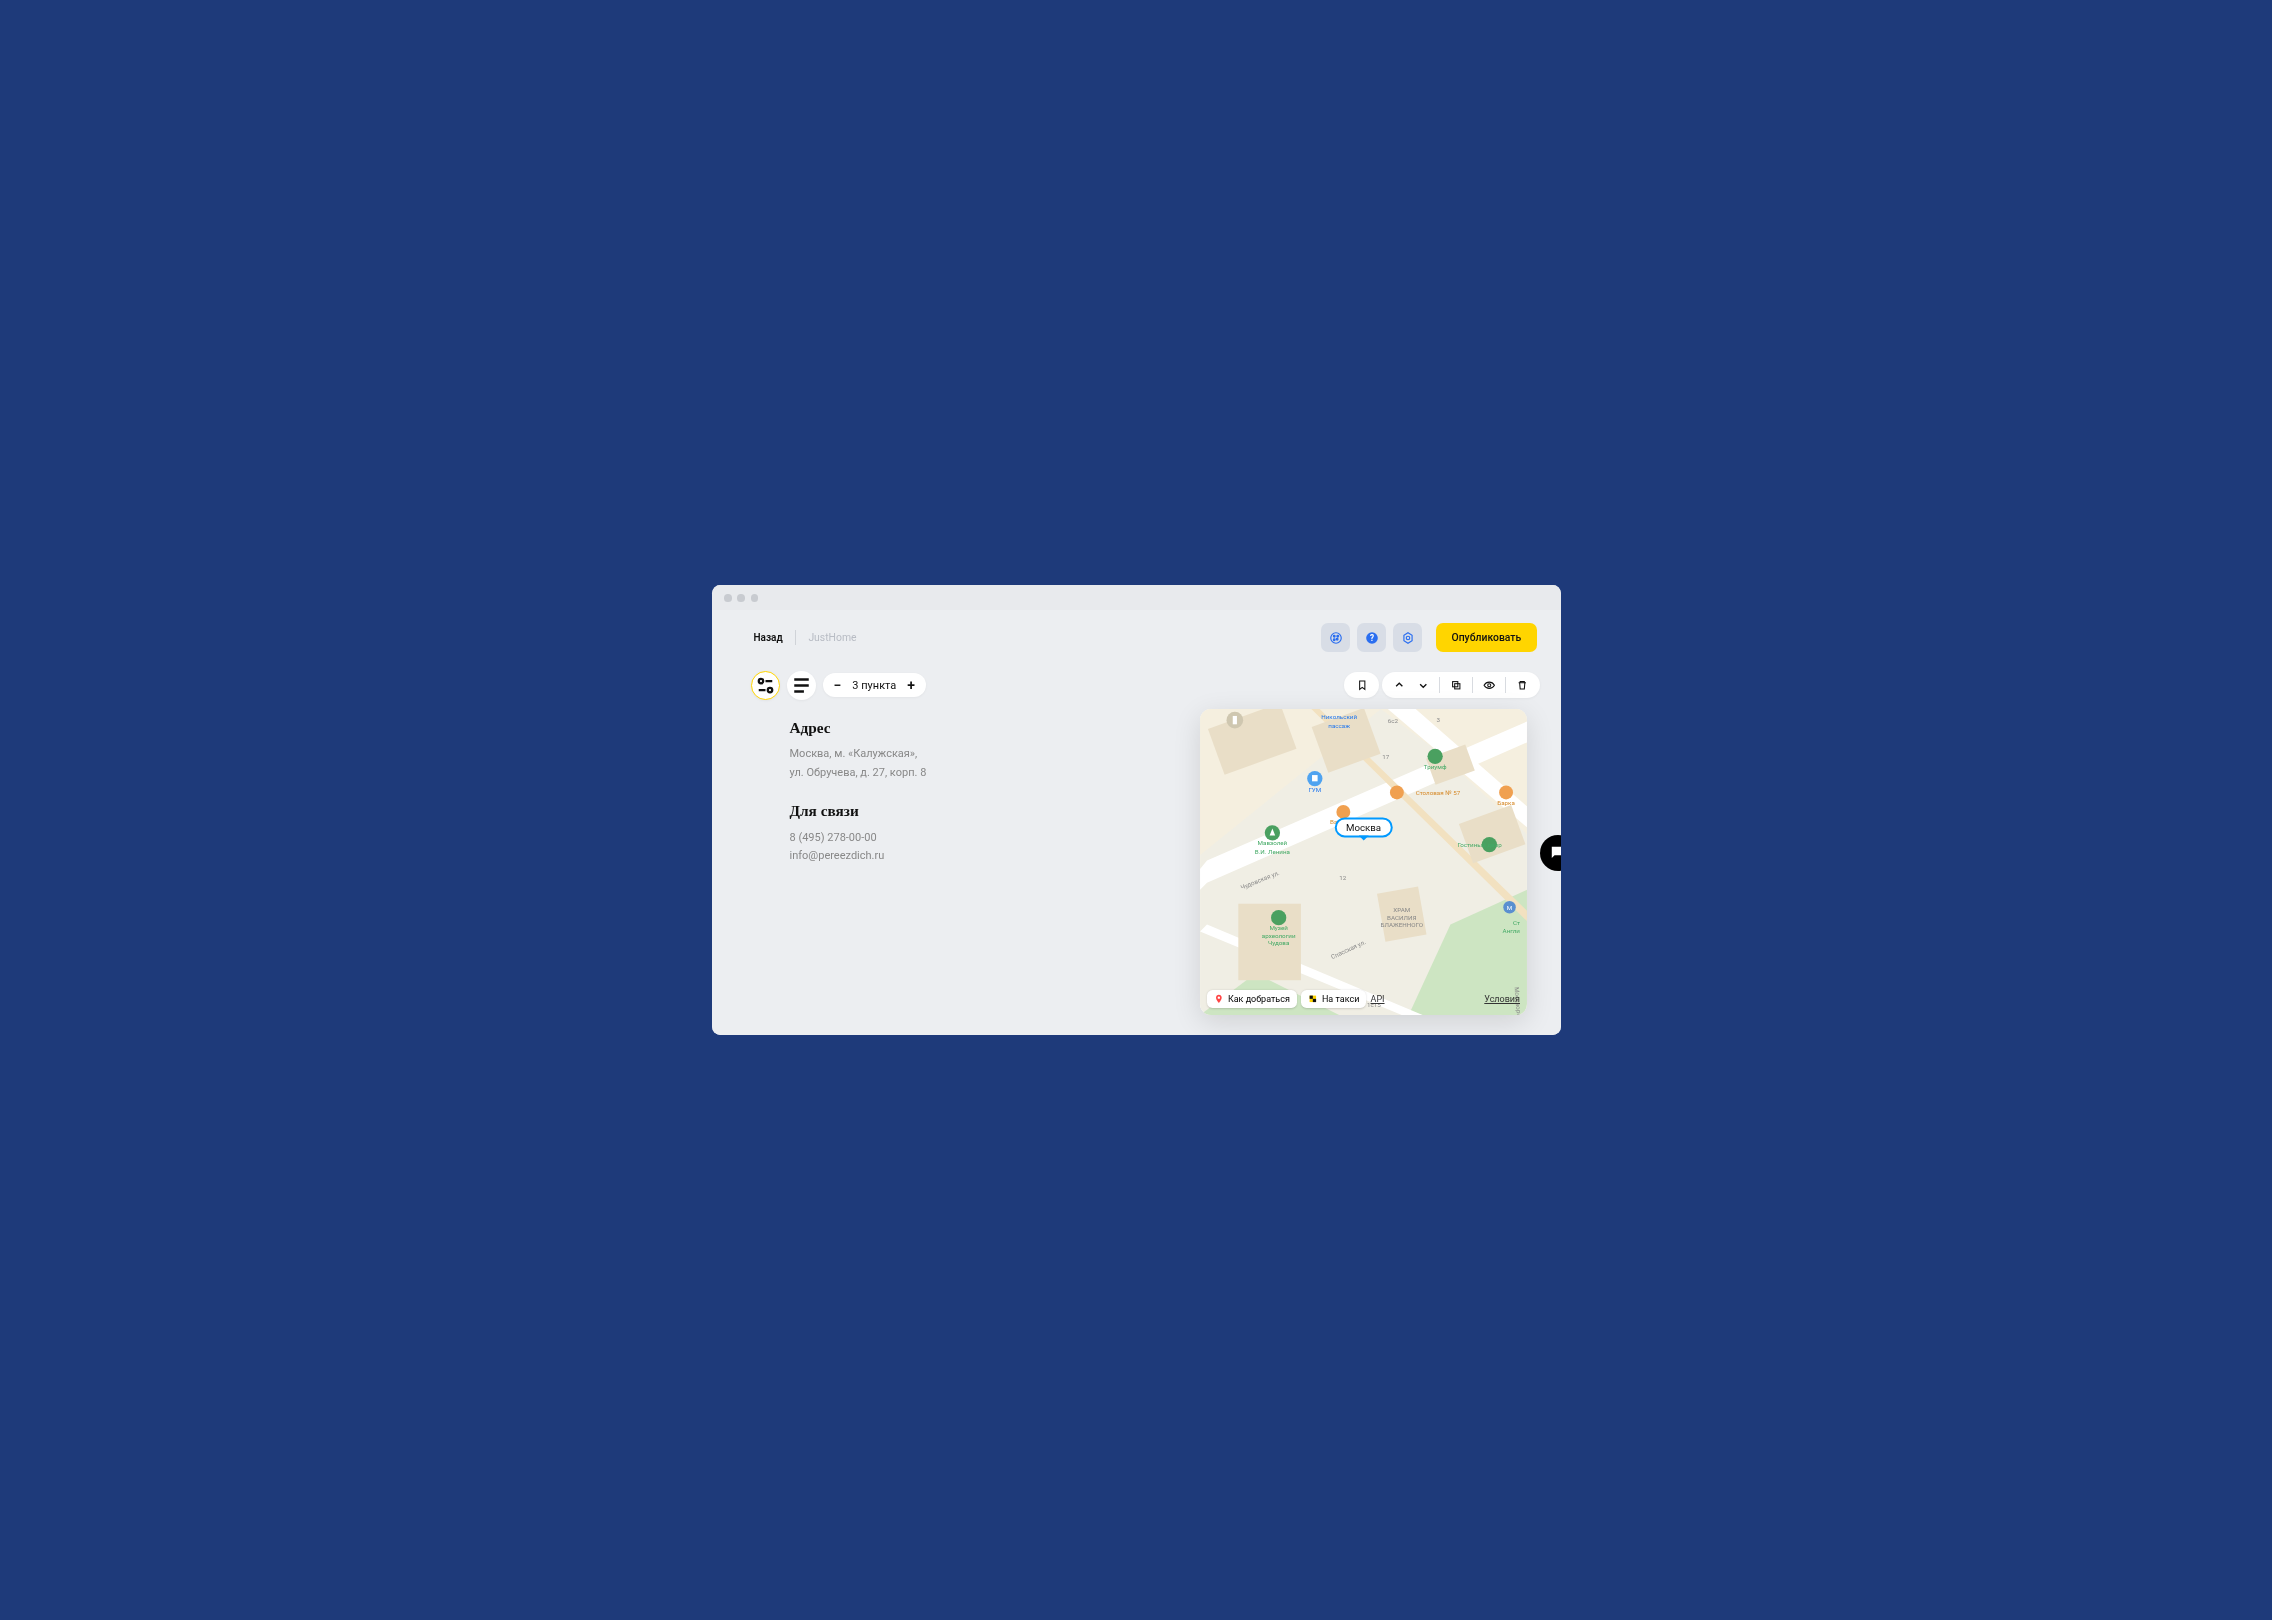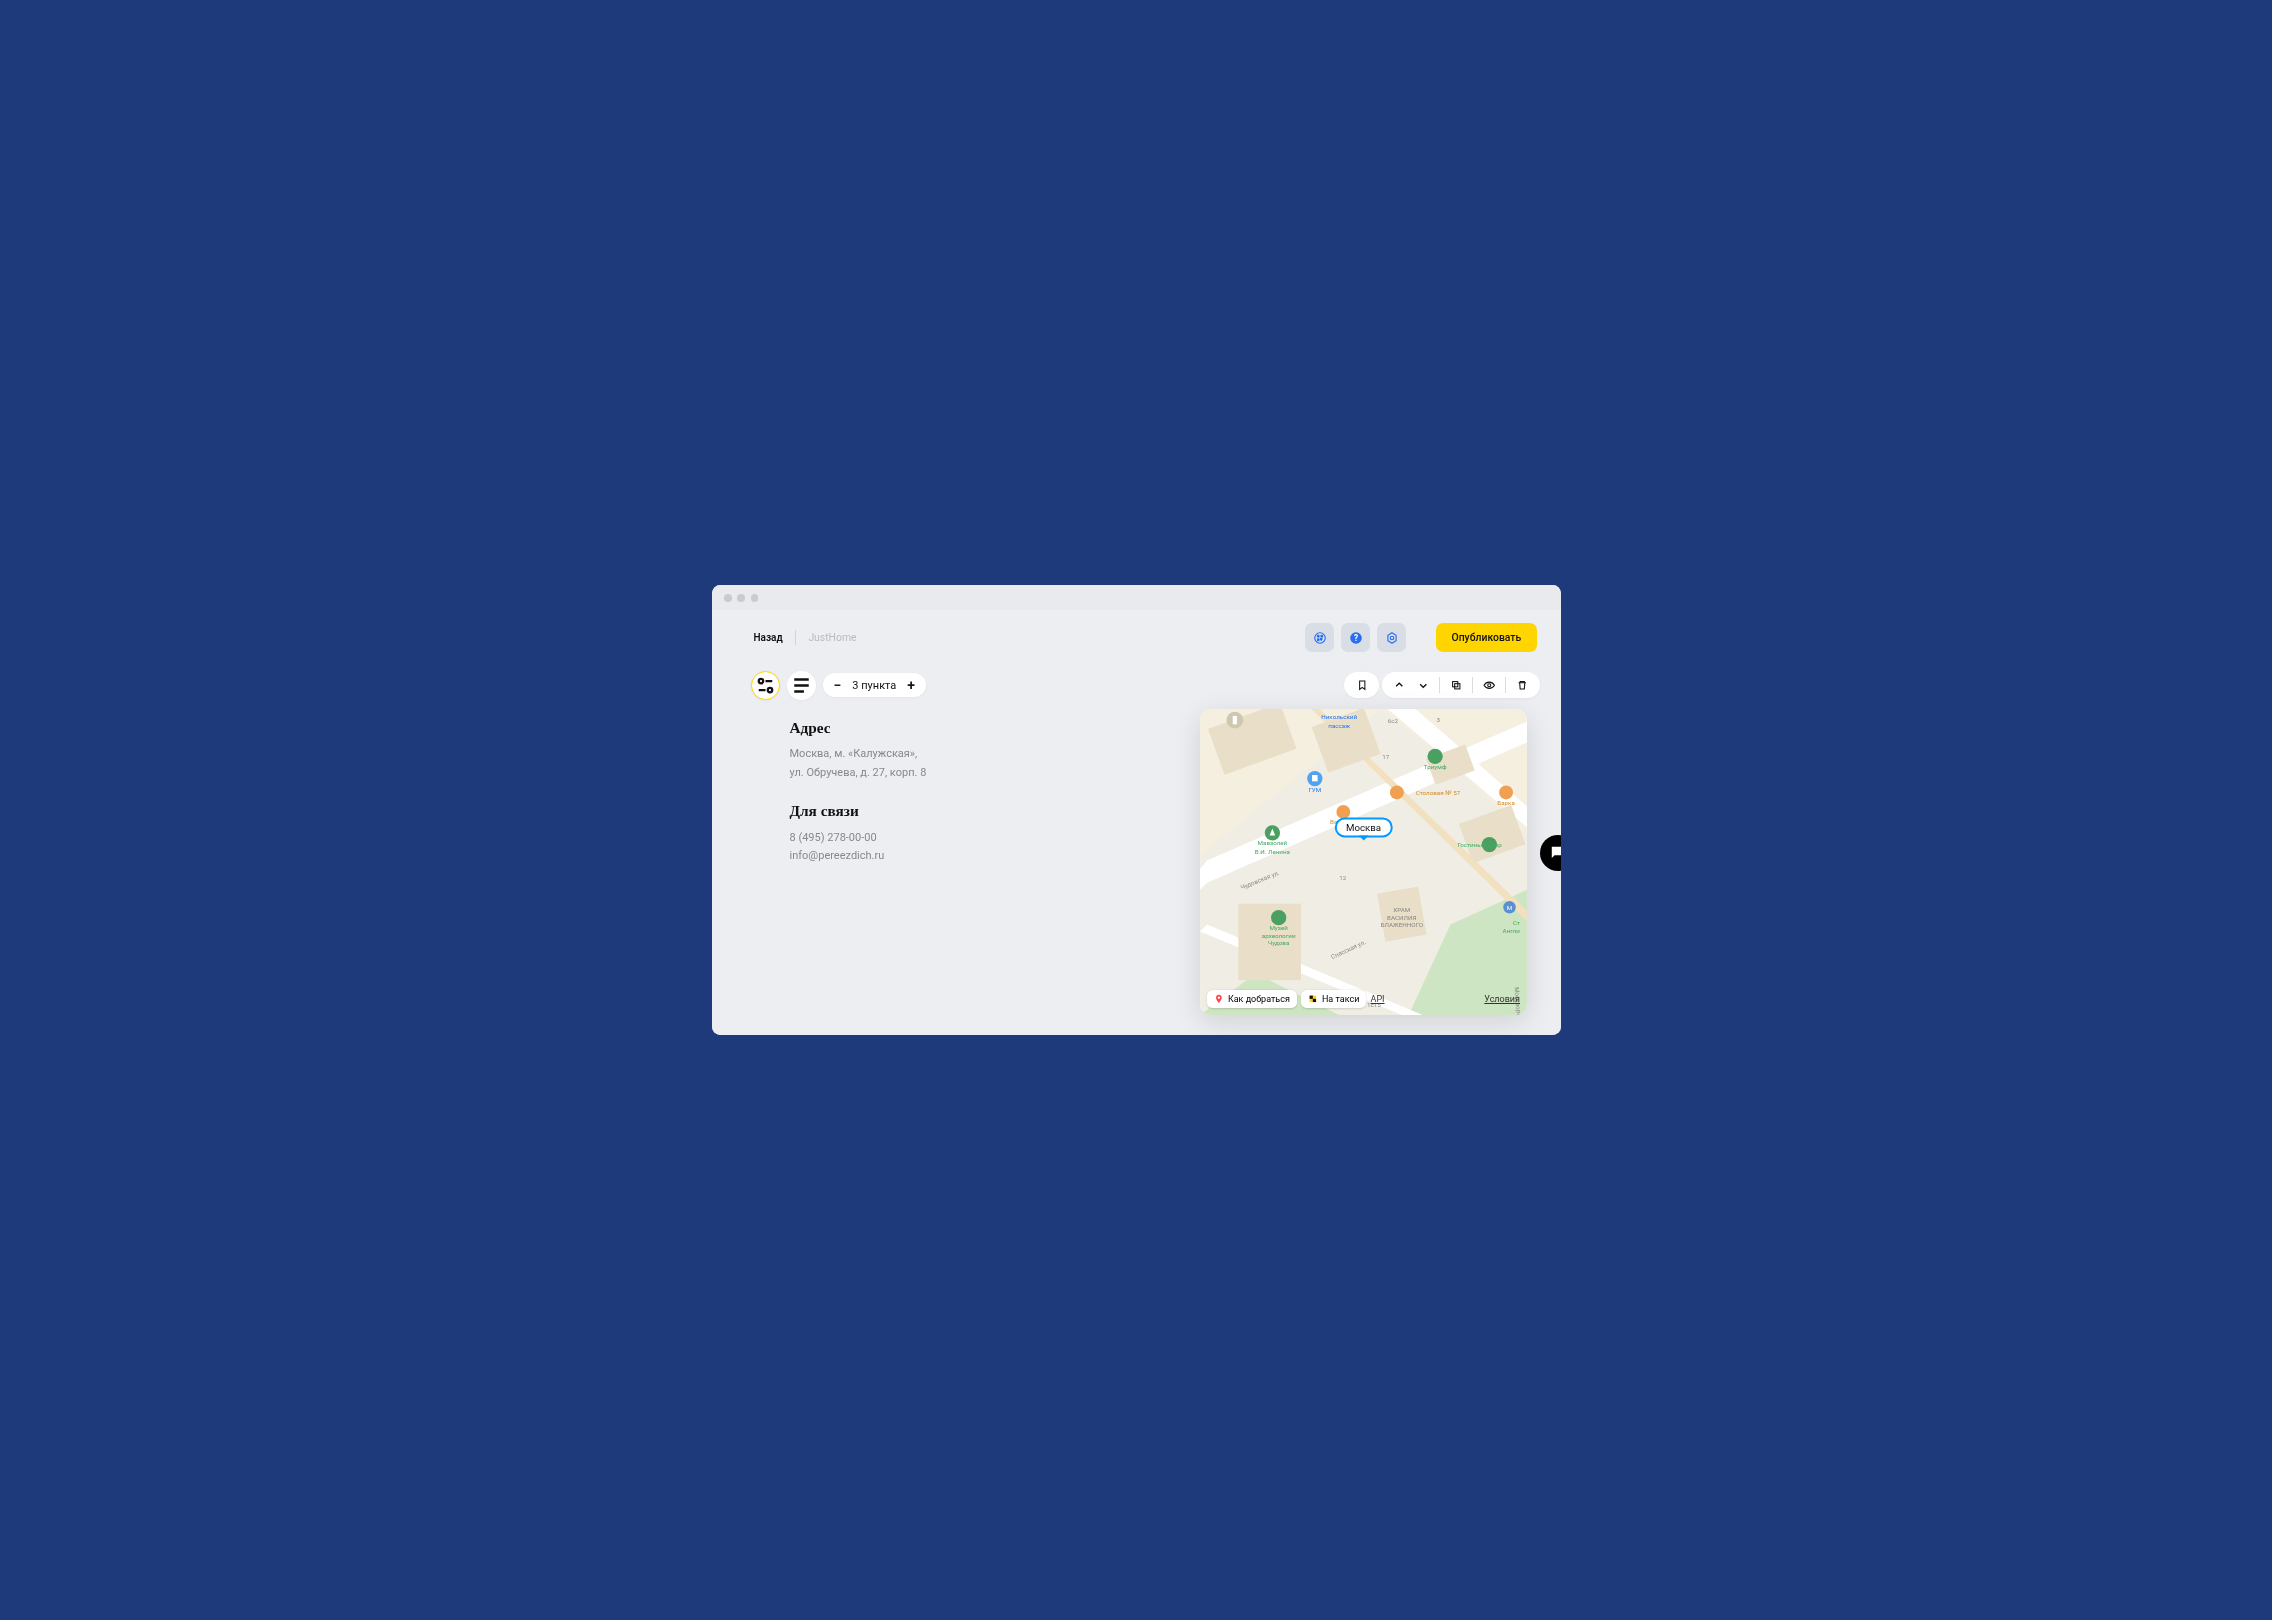--- a/index.html
+++ b/index.html
@@ -49,21 +49,21 @@
   }
   .icon-btn svg { width: 14px; height: 14px; }
   .publish-btn {
     background: #ffd500;
     color: #111;
     font-weight: 500;
     font-size: 10.4px;
     padding: 8.4px 15.3px;
     border-radius: 7px;
     cursor: pointer;
-    margin-left: 23px;
+    margin-left: 7px;
   }
   .content {
     position: relative;
     padding: 9.7px 21px 19.5px 39px;
     background: #eceef1;
   }
   .toolbar-row {
     display: flex;
     align-items: center;
     justify-content: space-between;

